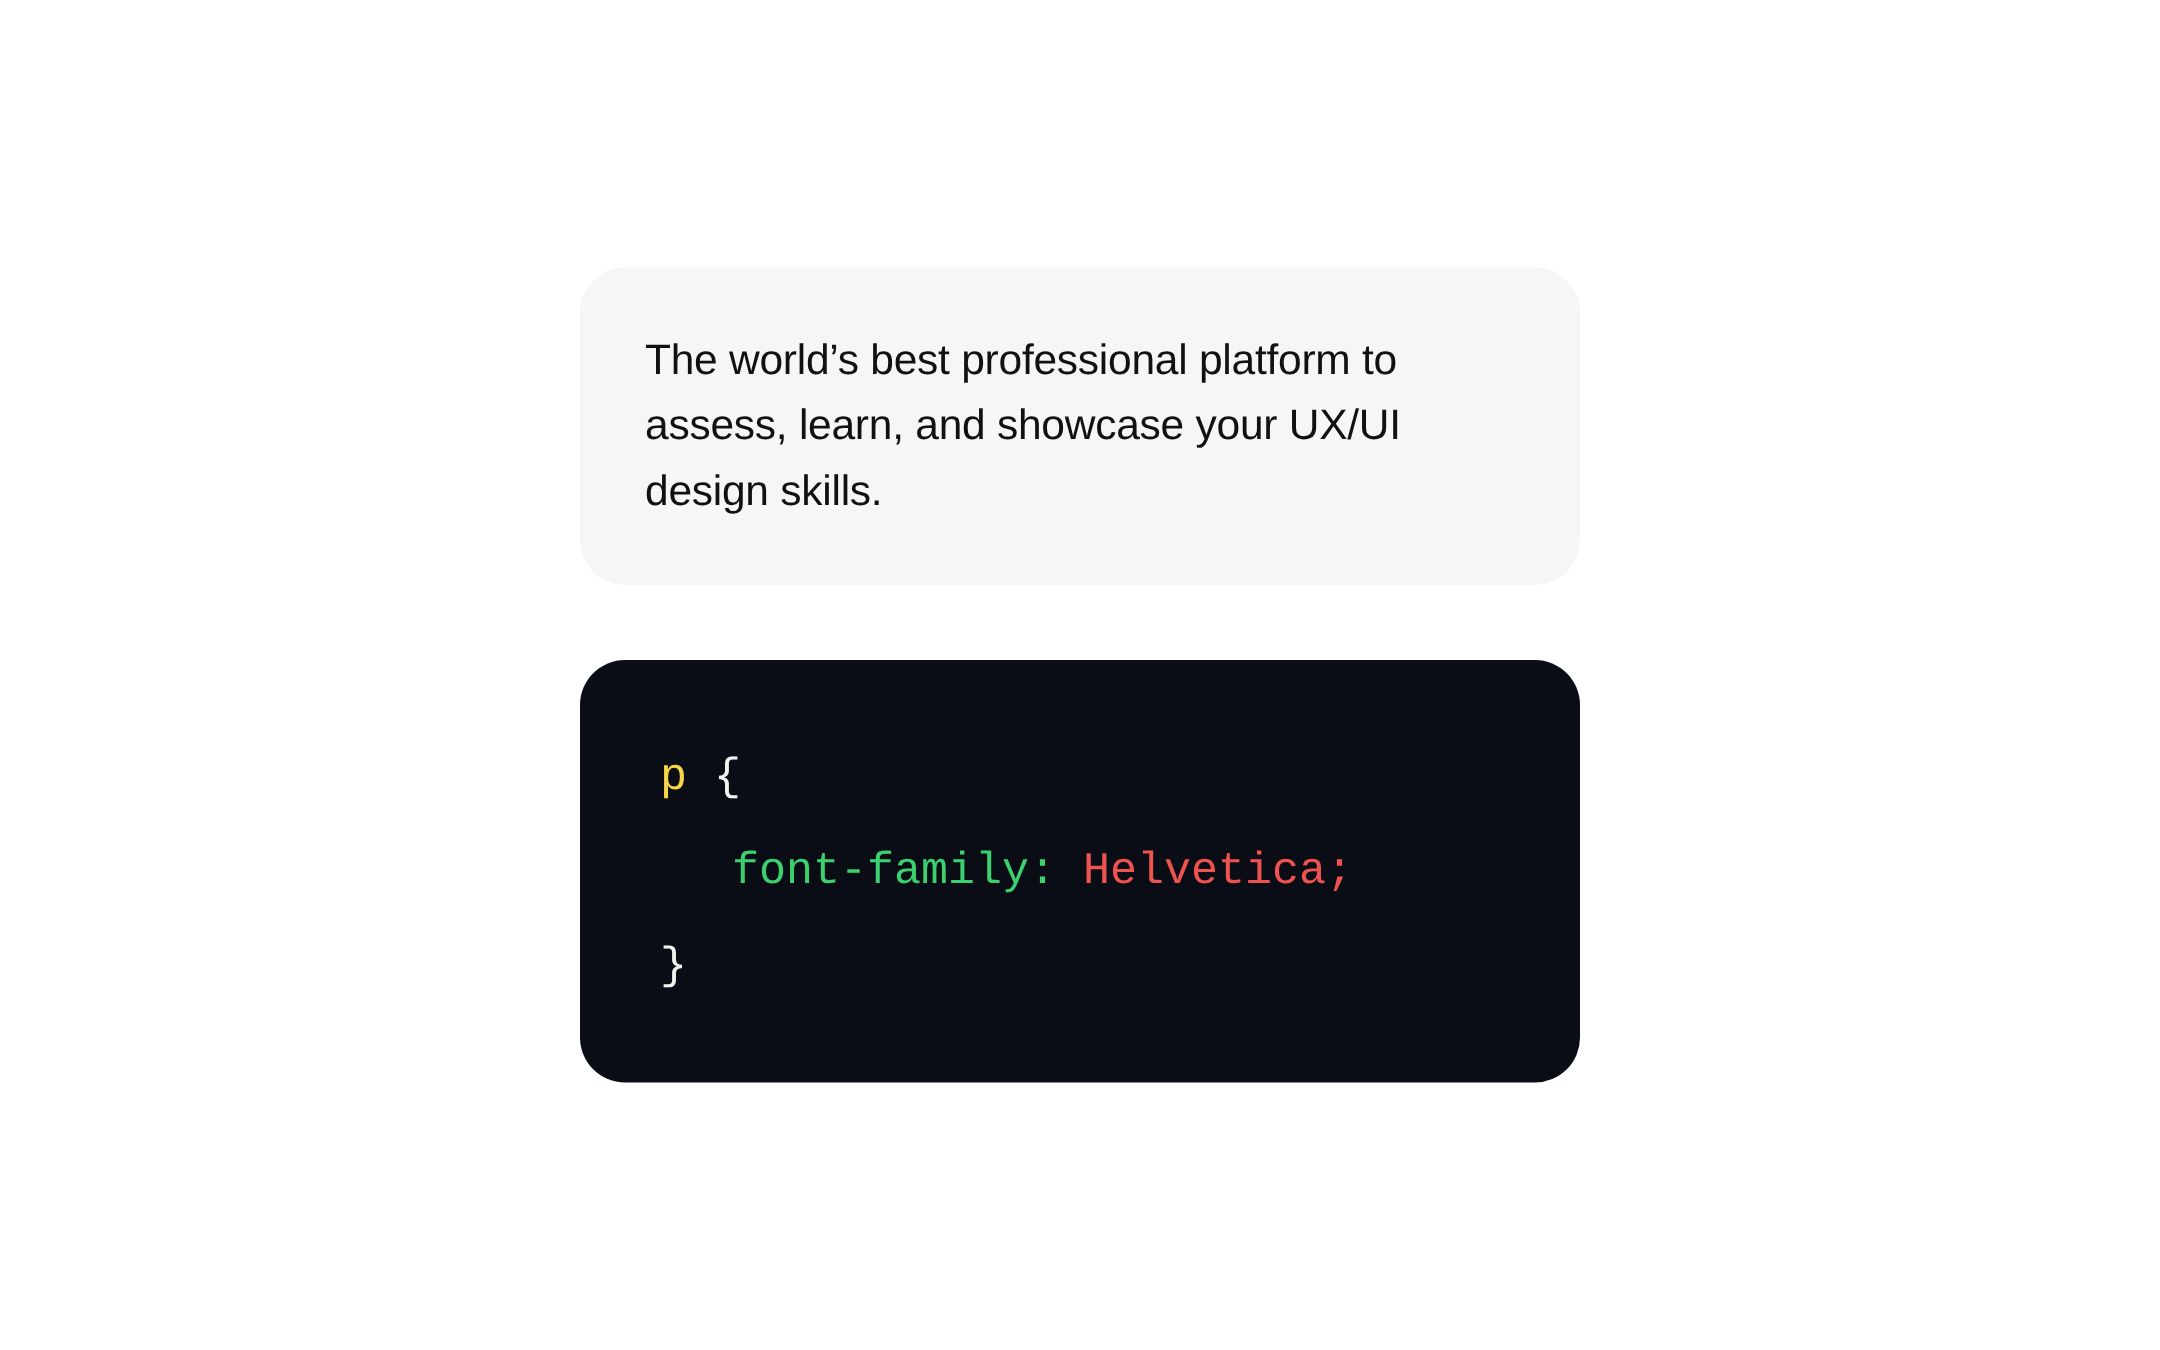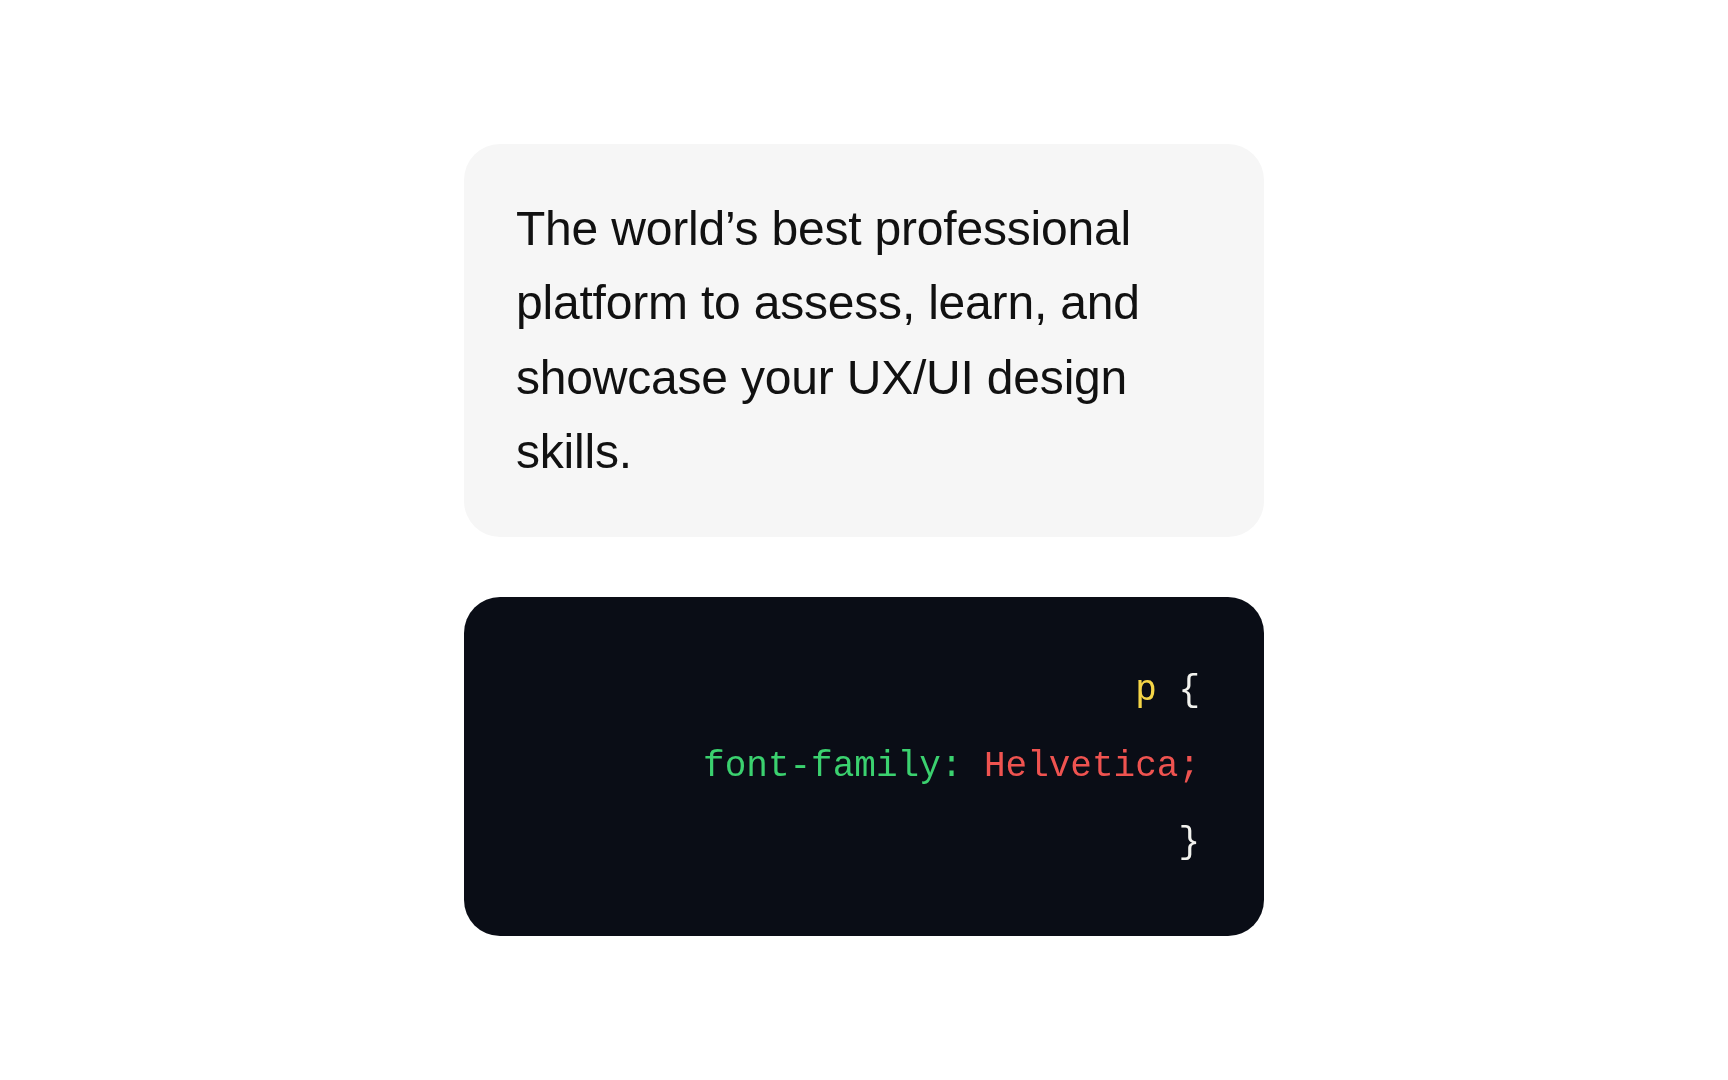--- a/index.html
+++ b/index.html
@@ -18,40 +18,39 @@
       gap: 60px;
       font-family: -apple-system, BlinkMacSystemFont, "Helvetica Neue", Helvetica, Arial, sans-serif;
     }
     .text-card {
       width: 800px;
       background: #f6f6f6;
       border-radius: 36px;
       padding: 48px 52px;
     }
     .text-card p {
-      font-size: 48px;
+      font-size: 34px;
       line-height: 1.55;
       color: #111111;
       font-weight: 400;
       letter-spacing: -0.2px;
     }
     .code-card {
       width: 800px;
       background: #0a0d16;
       border-radius: 36px;
       padding: 56px 64px 56px 64px;
     }
     .code-card pre {
       font-family: "SF Mono", ui-monospace, Menlo, Monaco, Consolas, "Courier New", monospace;
       font-size: 36px;
       line-height: 2.1;
       color: #f5f5f5;
       font-weight: 500;
       white-space: pre;
-      text-align: right;
     }
     .tok-selector { color: #f5d547; }
     .tok-brace    { color: #f2f2ee; }
     .tok-prop     { color: #3bd16f; }
     .tok-colon    { color: #3bd16f; }
     .tok-value    { color: #ef5350; }
     .tok-semi     { color: #ef5350; }
     .indent       { display: inline-block; width: 1.6em; }
   </style>
 </head>

